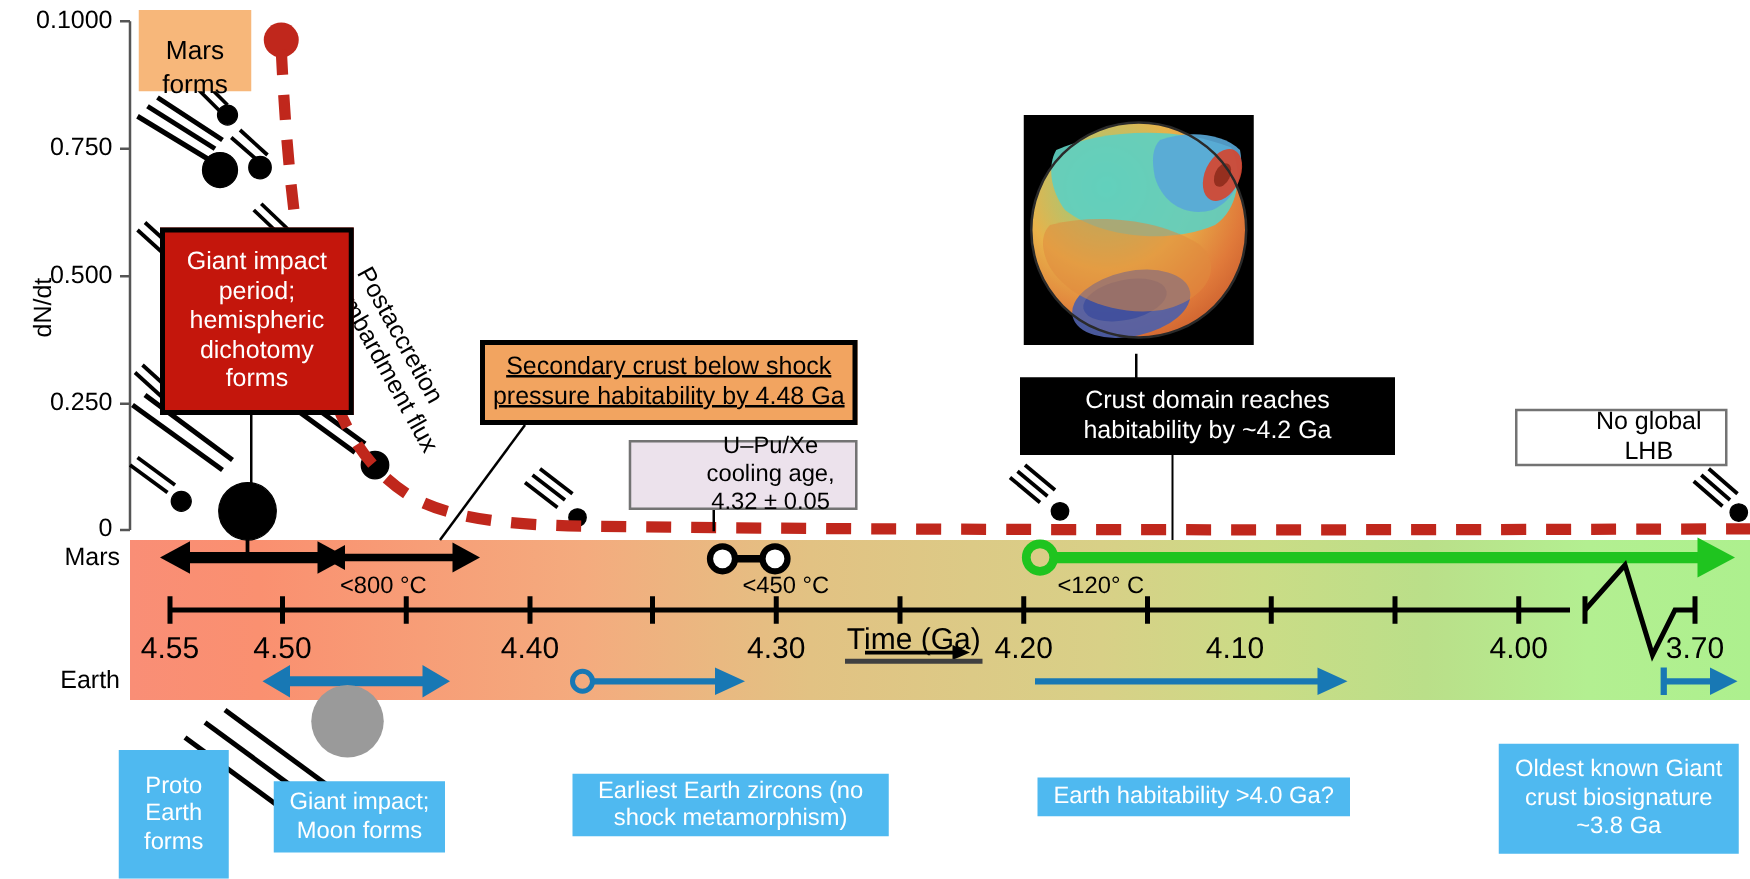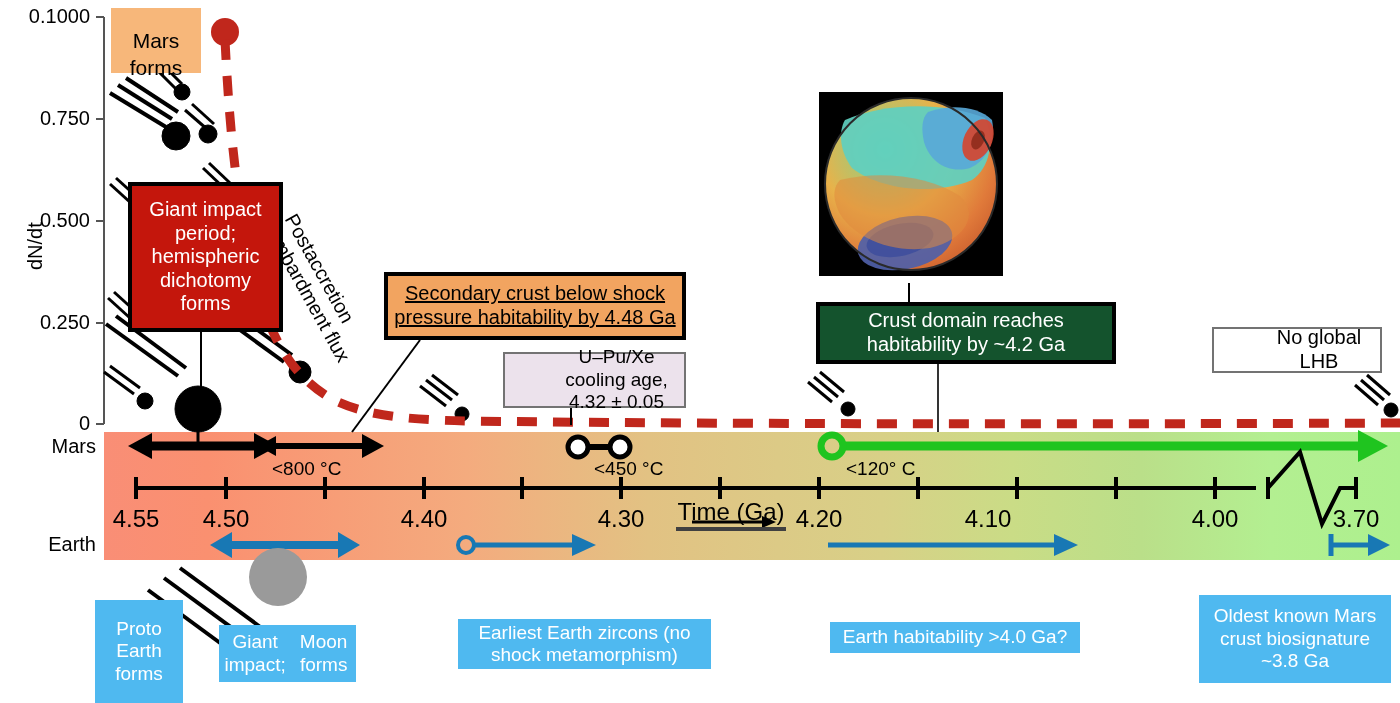--- a/index.html
+++ b/index.html
@@ -22,21 +22,21 @@
   
   .cbox{position:absolute;box-sizing:border-box;display:flex;align-items:center;
         justify-content:center;text-align:center;line-height:1.18;}
   .thickbox{border:4px solid #000;}
   .thinbox{border:2px solid #737373;padding-left:44px;}
 
   .box-marsforms{background:#f7b77a;font-size:21px;color:#000;}
   .box-giant{background:#c4160c;color:#fff;font-size:20px;}
   .box-sec{background:#f2a460;color:#000;font-size:20px;}
   .box-upuxe{background:#ece2ec;color:#000;font-size:19px;}
-  .box-green{background:#14532d;color:#fff;font-size:20px;}
+  .box-green{background:#000000;color:#fff;font-size:20px;}
   .box-white{background:#fff;color:#000;font-size:20px;}
   .box-blue{background:#4fb9f0;color:#fff;font-size:19px;}
 
   
   .fluxlabel{position:absolute;font-size:20px;color:#000;white-space:nowrap;
              transform-origin:left top;}
 
   svg.overlay{position:absolute;left:0;top:0;width:1400px;height:703px;overflow:visible;}
 </style>
 </head>
@@ -306,33 +306,33 @@
   <div class="cbox thinbox box-white" style="left:1212px;top:327px;width:170px;height:46px;">
     <span>No global LHB</span>
   </div>
 
   <div class="cbox box-blue" style="left:95px;top:600px;width:88px;height:103px;flex-direction:column;">
     <div>Proto</div>
     <div>Earth</div>
     <div>forms</div>
   </div>
 
-  <div class="cbox box-blue" style="left:219px;top:625px;width:137px;height:57px;flex-direction:row;">
+  <div class="cbox box-blue" style="left:219px;top:625px;width:137px;height:57px;flex-direction:column;">
     <div>Giant impact;</div>
     <div>Moon forms</div>
   </div>
 
   <div class="cbox box-blue" style="left:458px;top:619px;width:253px;height:50px;flex-direction:column;">
     <div>Earliest Earth zircons (no</div>
     <div>shock metamorphism)</div>
   </div>
 
   <div class="cbox box-blue" style="left:830px;top:622px;width:250px;height:31px;">
     <span>Earth habitability &gt;4.0 Ga?</span>
   </div>
 
   <div class="cbox box-blue" style="left:1199px;top:595px;width:192px;height:88px;flex-direction:column;">
-    <div>Oldest known Mars</div>
+    <div>Oldest known Giant</div>
     <div>crust biosignature</div>
     <div>~3.8 Ga</div>
   </div>
 
 </div>
 
 </body></html>

